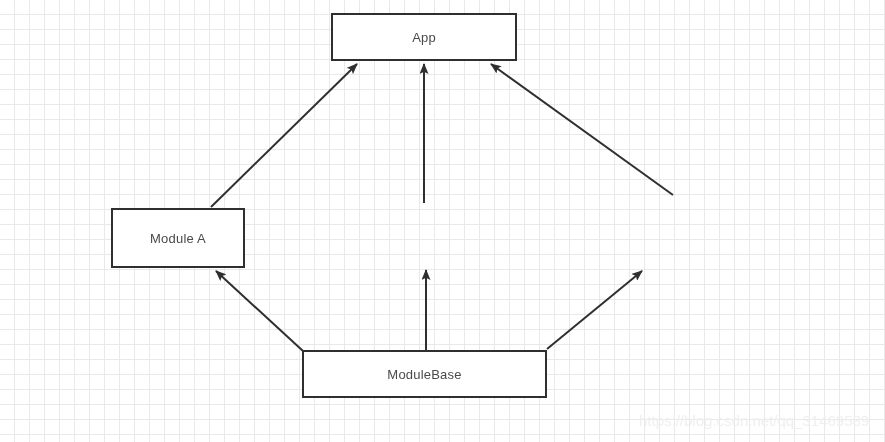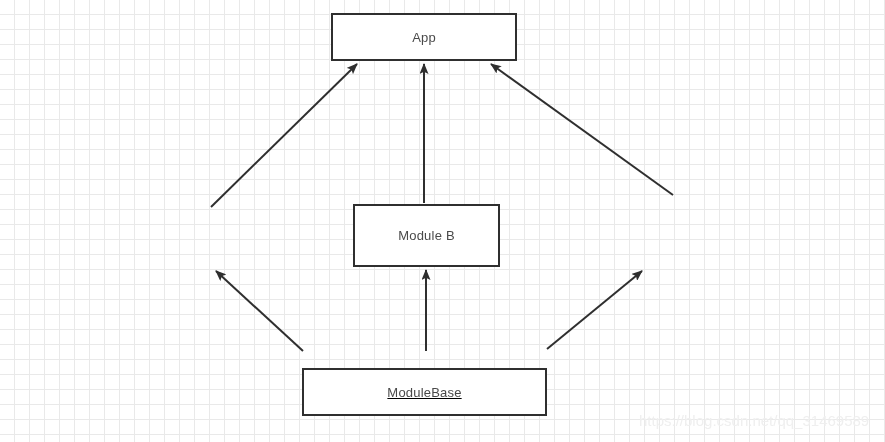--- a/index.html
+++ b/index.html
@@ -47,21 +47,21 @@
     font-family: "Liberation Sans", sans-serif;
     font-size: 13px;
     color: #4a4a4a;
     letter-spacing: 0.2px;
     white-space: nowrap;
   }
   #node-app      { left: 331px; top: 13px;  width: 186px; height: 48px; }
   #node-module-a { left: 111px; top: 208px; width: 134px; height: 60px; }
   #node-module-b { left: 353px; top: 204px; width: 147px; height: 63px; }
   #node-module-c { left: 632px; top: 203px; width: 141px; height: 65px; }
-  #node-modulebase { left: 302px; top: 368px; width: 245px; height: 48px; text-decoration: underline; }
+  #node-modulebase { left: 302px; top: 350px; width: 245px; height: 48px; }
 
   .watermark {
     position: absolute;
     left: 639px;
     top: 412px;
     font-family: "Liberation Sans", sans-serif;
     font-size: 15px;
     color: #efefef;
     white-space: nowrap;
     z-index: 8;
@@ -90,24 +90,24 @@
 
     <line x1="426" y1="351" x2="426" y2="270" stroke="#2f2f2f" stroke-width="2" marker-end="url(#arrowhead)"></line>
 
     <line x1="547" y1="349" x2="642" y2="271" stroke="#2f2f2f" stroke-width="2" marker-end="url(#arrowhead)"></line>
   </svg>
 
   <div class="node" id="node-app">
     <span class="node-label">App</span>
   </div>
 
+  <div class="node" id="node-module-a">
+    <span class="node-label">Module A</span>
+  </div>
 
-  <div class="node" id="node-module-b">
-    <span class="node-label">Module B</span>
-  </div>
 
 
   <div class="node" id="node-modulebase">
     <span class="node-label">ModuleBase</span>
   </div>
 
   <div class="watermark">https://blog.csdn.net/qq_31469589</div>
 
 </div>
 

